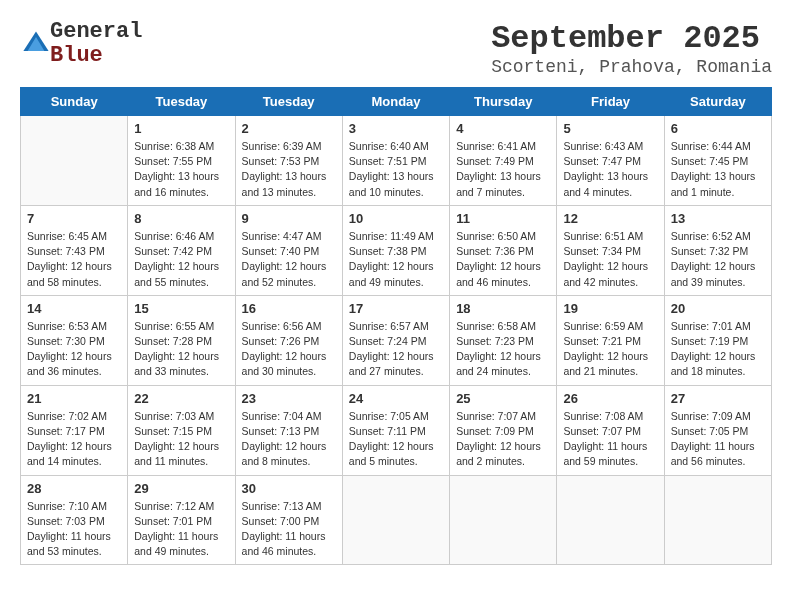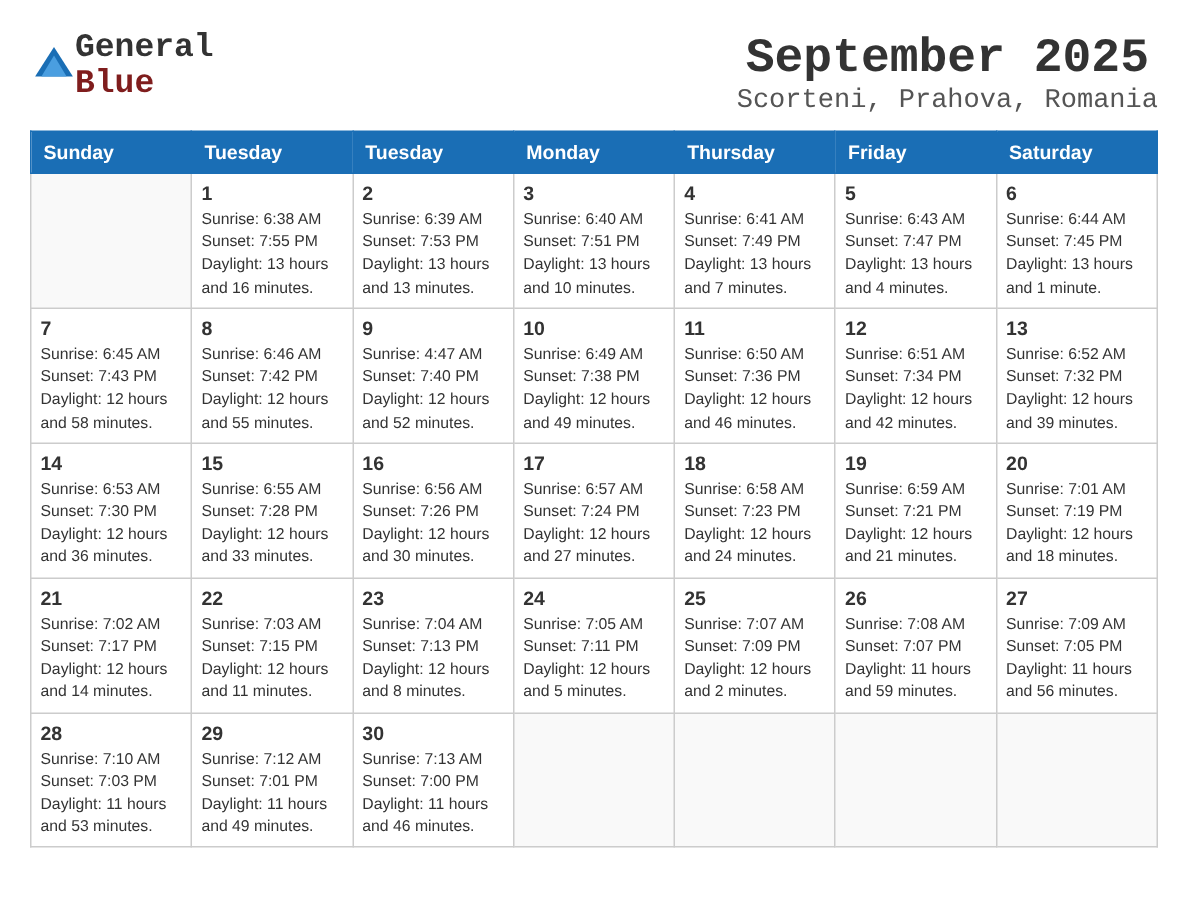--- a/index.html
+++ b/index.html
@@ -27,40 +27,40 @@
       line-height: 1.1;
     }
     .logo-general { color: #333; }
     .logo-blue { color: #7f1d1d; }
     .logo-icon {
       width: 28px;
       height: 28px;
       margin-left: 2px;
     }
     .title-block {
-      text-align: center;
+      text-align: left;
     }
     .month-title {
       font-size: 32px;
       font-weight: bold;
       color: #333;
     }
     .location-title {
       font-size: 18px;
       color: #555;
     }
     .calendar {
       width: 100%;
       border-collapse: collapse;
       border: 1px solid #ccc;
     }
     .calendar th {
       background-color: #1a6eb5;
       color: #fff;
-      text-align: left;
+      text-align: center;
       padding: 6px 8px;
       font-size: 13px;
       border: 1px solid #1a6eb5;
     }
     .calendar td {
       vertical-align: top;
       border: 1px solid #ccc;
       padding: 5px 6px;
       width: 14.28%;
       min-height: 90px;
@@ -177,21 +177,21 @@
         </td>
         <td>
           <span class="day-number">9</span>
           <div class="day-info">Sunrise: 4:47 AM
 Sunset: 7:40 PM
 Daylight: 12 hours
 and 52 minutes.</div>
         </td>
         <td>
           <span class="day-number">10</span>
-          <div class="day-info">Sunrise: 6:49 AM
+          <div class="day-info">Sunrise: 11:49 AM
 Sunset: 7:38 PM
 Daylight: 12 hours
 and 49 minutes.</div>
         </td>
         <td>
           <span class="day-number">11</span>
           <div class="day-info">Sunrise: 6:50 AM
 Sunset: 7:36 PM
 Daylight: 12 hours
 and 46 minutes.</div>

